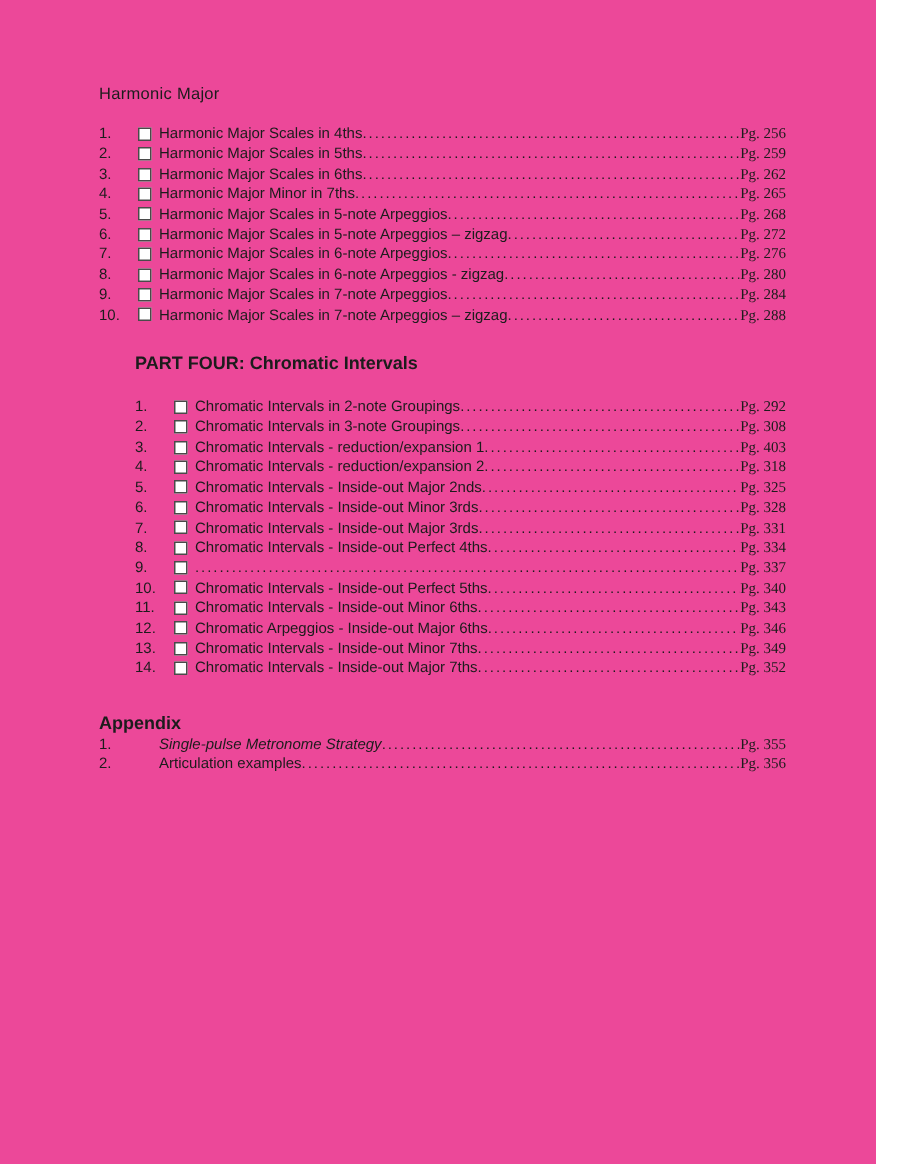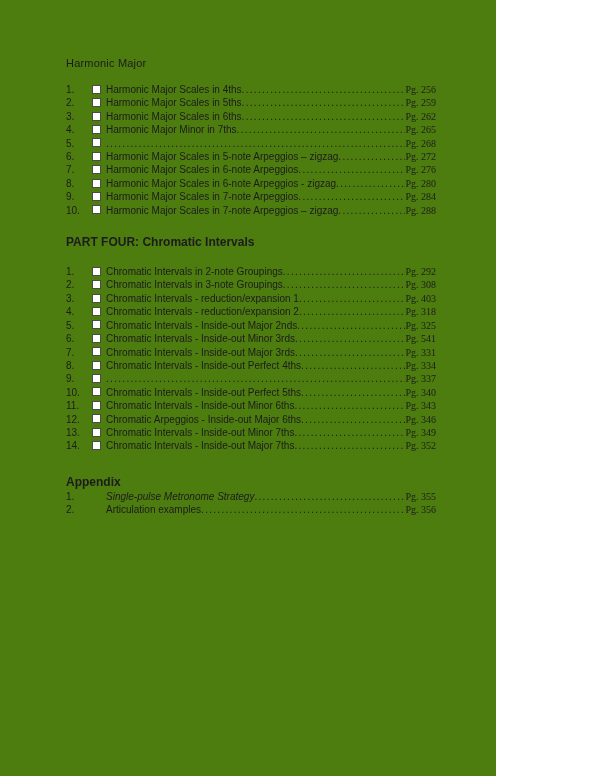--- a/index.html
+++ b/index.html
@@ -4,36 +4,36 @@
 <style>
   html, body { margin: 0; padding: 0; background: #fff; }
   body {
     width: 600px; height: 776px;
     font-family: "Liberation Sans", sans-serif;
     color: #1c1c1c;
     -webkit-font-smoothing: antialiased;
   }
   .page {
     box-sizing: border-box;
-    width: 496px; height: 776px;
+    width: 584px; height: 776px;
     padding: 57px 60px 0 66px;
-    background: #4d7c0f;
+    background: #ec4899;
     overflow: hidden;
   }
   .section-heading {
     font-size: 11px;
     font-weight: normal;
     line-height: 13px;
     margin: 0;
     letter-spacing: 0.2px;
     color: #1c1c1c;
   }
   .section-heading.bold { font-size: 12px; font-weight: bold; letter-spacing: 0; }
   .sec-0 .section-heading { margin-bottom: 13px; }
-  .sec-1 { margin-top: 19px; }
+  .sec-1 { margin-top: 19px; margin-left: 24px; }
   .sec-1 .section-heading { margin-bottom: 16px; }
   .sec-2 { margin-top: 23px; }
   .sec-2 .section-heading { margin-bottom: 1px; }
   .toc-list { list-style: none; margin: 0; padding: 0; }
   .toc-row {
     display: flex;
     align-items: baseline;
     font-size: 10px;
     line-height: 13.4px;
     white-space: nowrap;
@@ -103,20 +103,21 @@
     <span class="title">Harmonic Major Minor in 7ths</span>
     <span class="dots">....................................................................................................................................................................................................................................................................</span>
     <span class="page-num">Pg. 265</span>
   </li>
 
   <li class="toc-row">
     <span class="num">5.</span>
     <span class="box-col">
       <span class="checkbox"></span>
     </span>
+    <span class="title">Harmonic Major Scales in 5-note Arpeggios</span>
     <span class="dots">....................................................................................................................................................................................................................................................................</span>
     <span class="page-num">Pg. 268</span>
   </li>
 
   <li class="toc-row">
     <span class="num">6.</span>
     <span class="box-col">
       <span class="checkbox"></span>
     </span>
     <span class="title">Harmonic Major Scales in 5-note Arpeggios – zigzag</span>
@@ -219,21 +220,21 @@
     <span class="page-num">Pg. 325</span>
   </li>
 
   <li class="toc-row">
     <span class="num">6.</span>
     <span class="box-col">
       <span class="checkbox"></span>
     </span>
     <span class="title">Chromatic Intervals - Inside-out Minor 3rds</span>
     <span class="dots">....................................................................................................................................................................................................................................................................</span>
-    <span class="page-num">Pg. 541</span>
+    <span class="page-num">Pg. 328</span>
   </li>
 
   <li class="toc-row">
     <span class="num">7.</span>
     <span class="box-col">
       <span class="checkbox"></span>
     </span>
     <span class="title">Chromatic Intervals - Inside-out Major 3rds</span>
     <span class="dots">....................................................................................................................................................................................................................................................................</span>
     <span class="page-num">Pg. 331</span>

